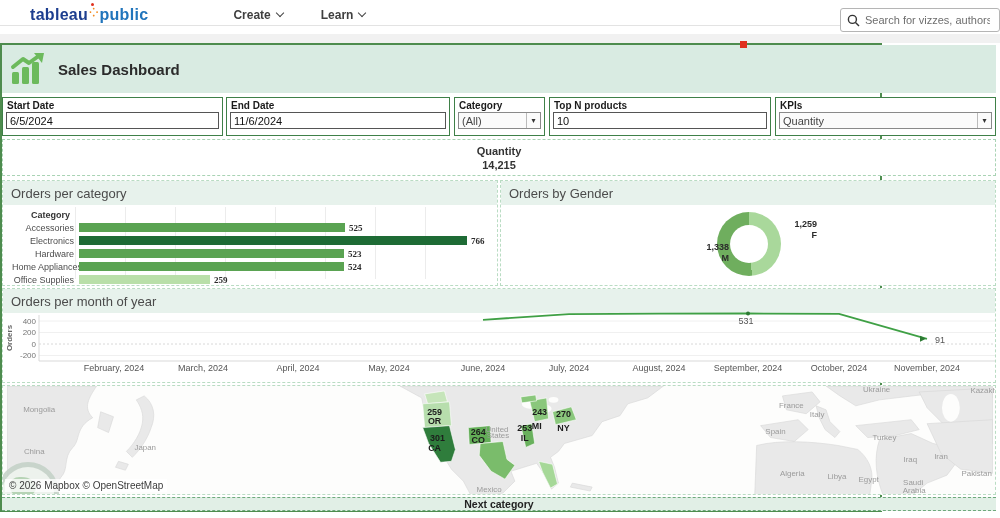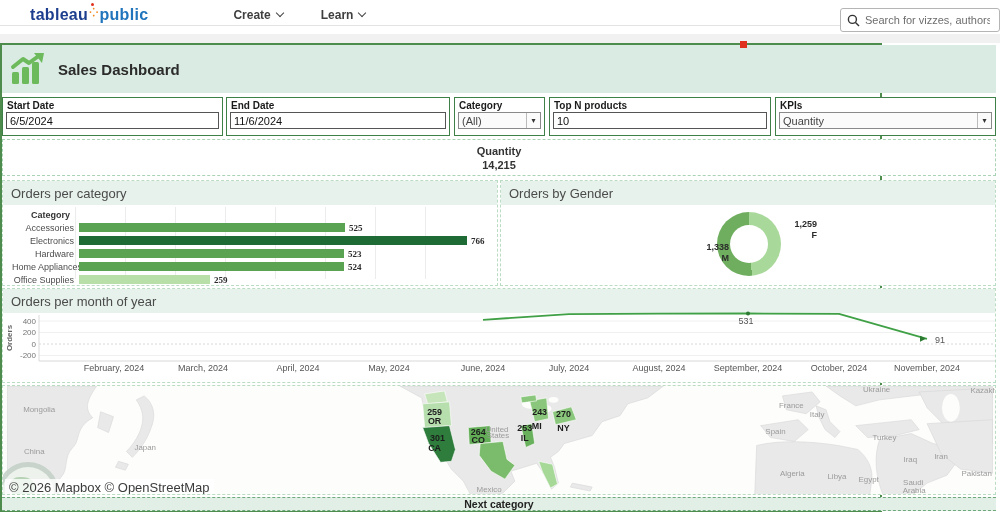--- a/index.html
+++ b/index.html
@@ -86,21 +86,21 @@
   .donut-label { position:absolute; width:44px; text-align:right; font-size:9px; font-weight:bold;
                  color:#2b2b2b; line-height:11px; }
   .dl-f { left:272px; top:38px; }
   .dl-m { left:184px; top:61px; }
 
   
   #line-svg { position:absolute; left:0; top:18px; }
   #line-svg text, #map-svg text { font-family:"Liberation Sans", sans-serif; }
 
   
-  .map-attribution { position:absolute; left:2px; top:93px; font-size:13px; color:#3c3c3c;
+  .map-attribution { position:absolute; left:2px; top:93px; font-size:10px; color:#3c3c3c;
                      background:rgba(255,255,255,.78); padding:1px 4px; z-index:4; }
   .mapbox-logo { position:absolute; left:-6px; top:76px; width:62px; height:62px; border-radius:50%;
                  background:#eef4ee; border:5px solid rgba(160,180,165,.55); opacity:.85; z-index:3; }
   .mapbox-logo::after { content:""; position:absolute; left:8px; top:10px; width:26px; height:20px;
                  background:#9ec79b; border-radius:40% 60% 50% 50%; opacity:.8; }
 
   
   .next-bar { position:absolute; left:0; top:452px; width:994px; height:14px; background:#e1efe6;
               border-top:1px dashed #6ea97c; border-bottom:1px dashed #6ea97c; display:flex;
               align-items:center; justify-content:center; font-size:10.5px; font-weight:bold; color:#222;

